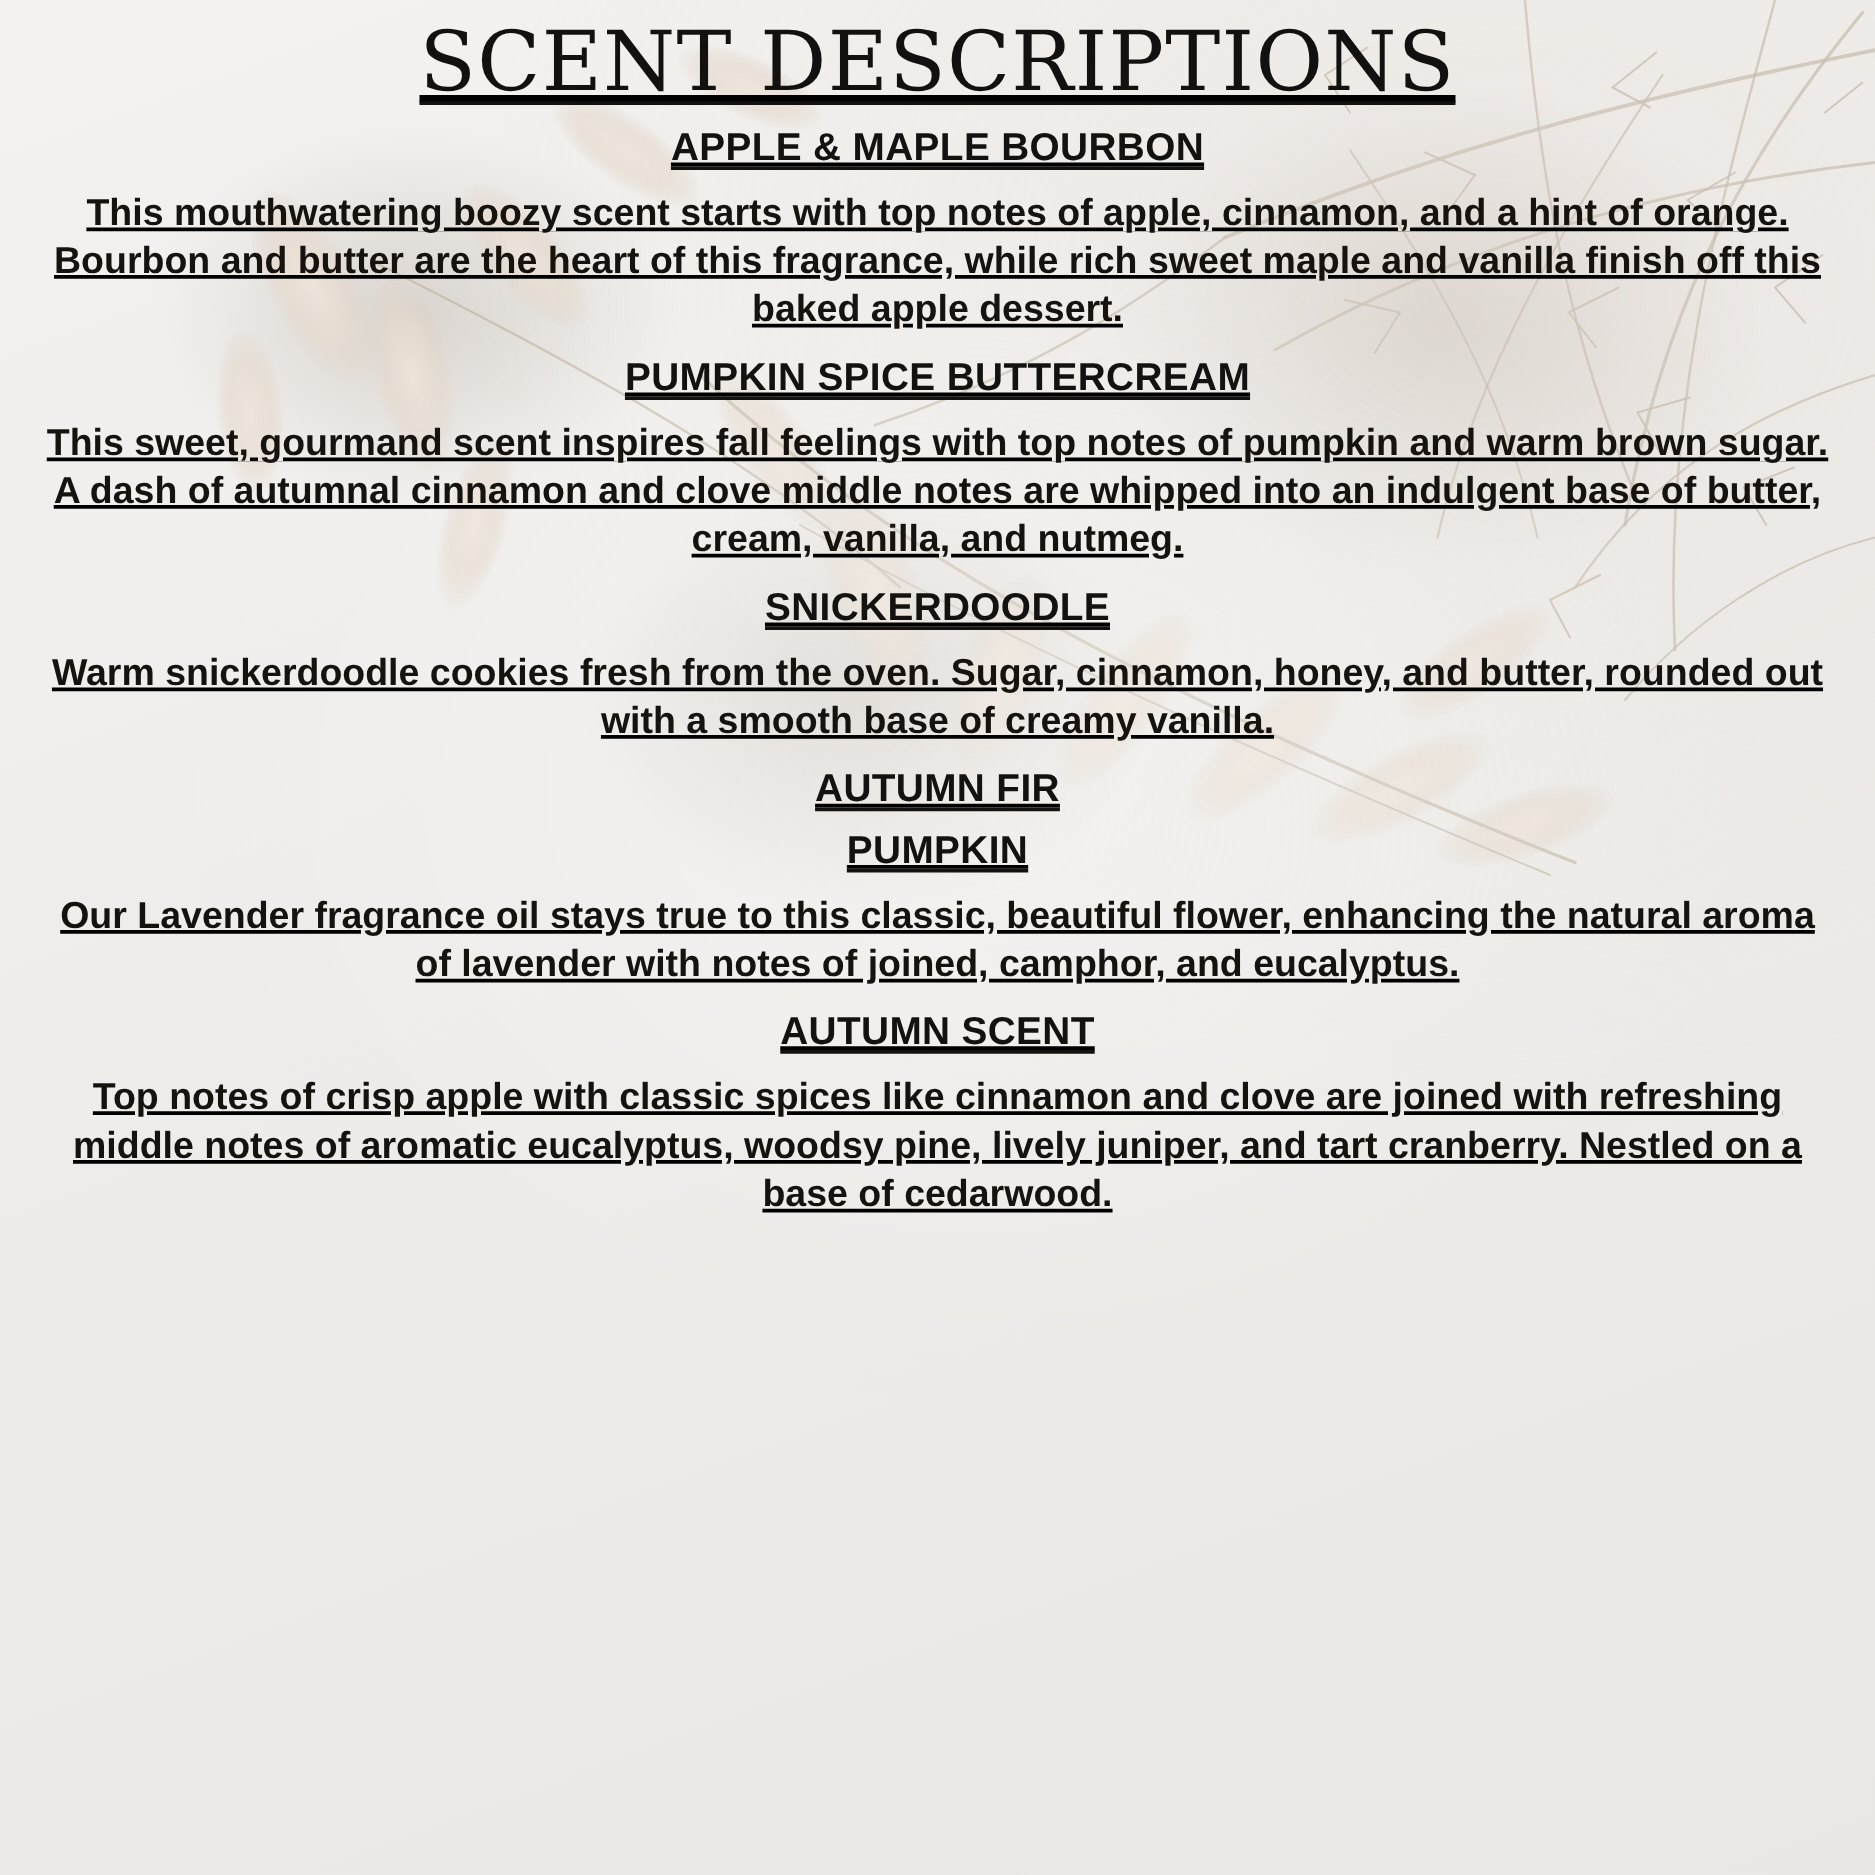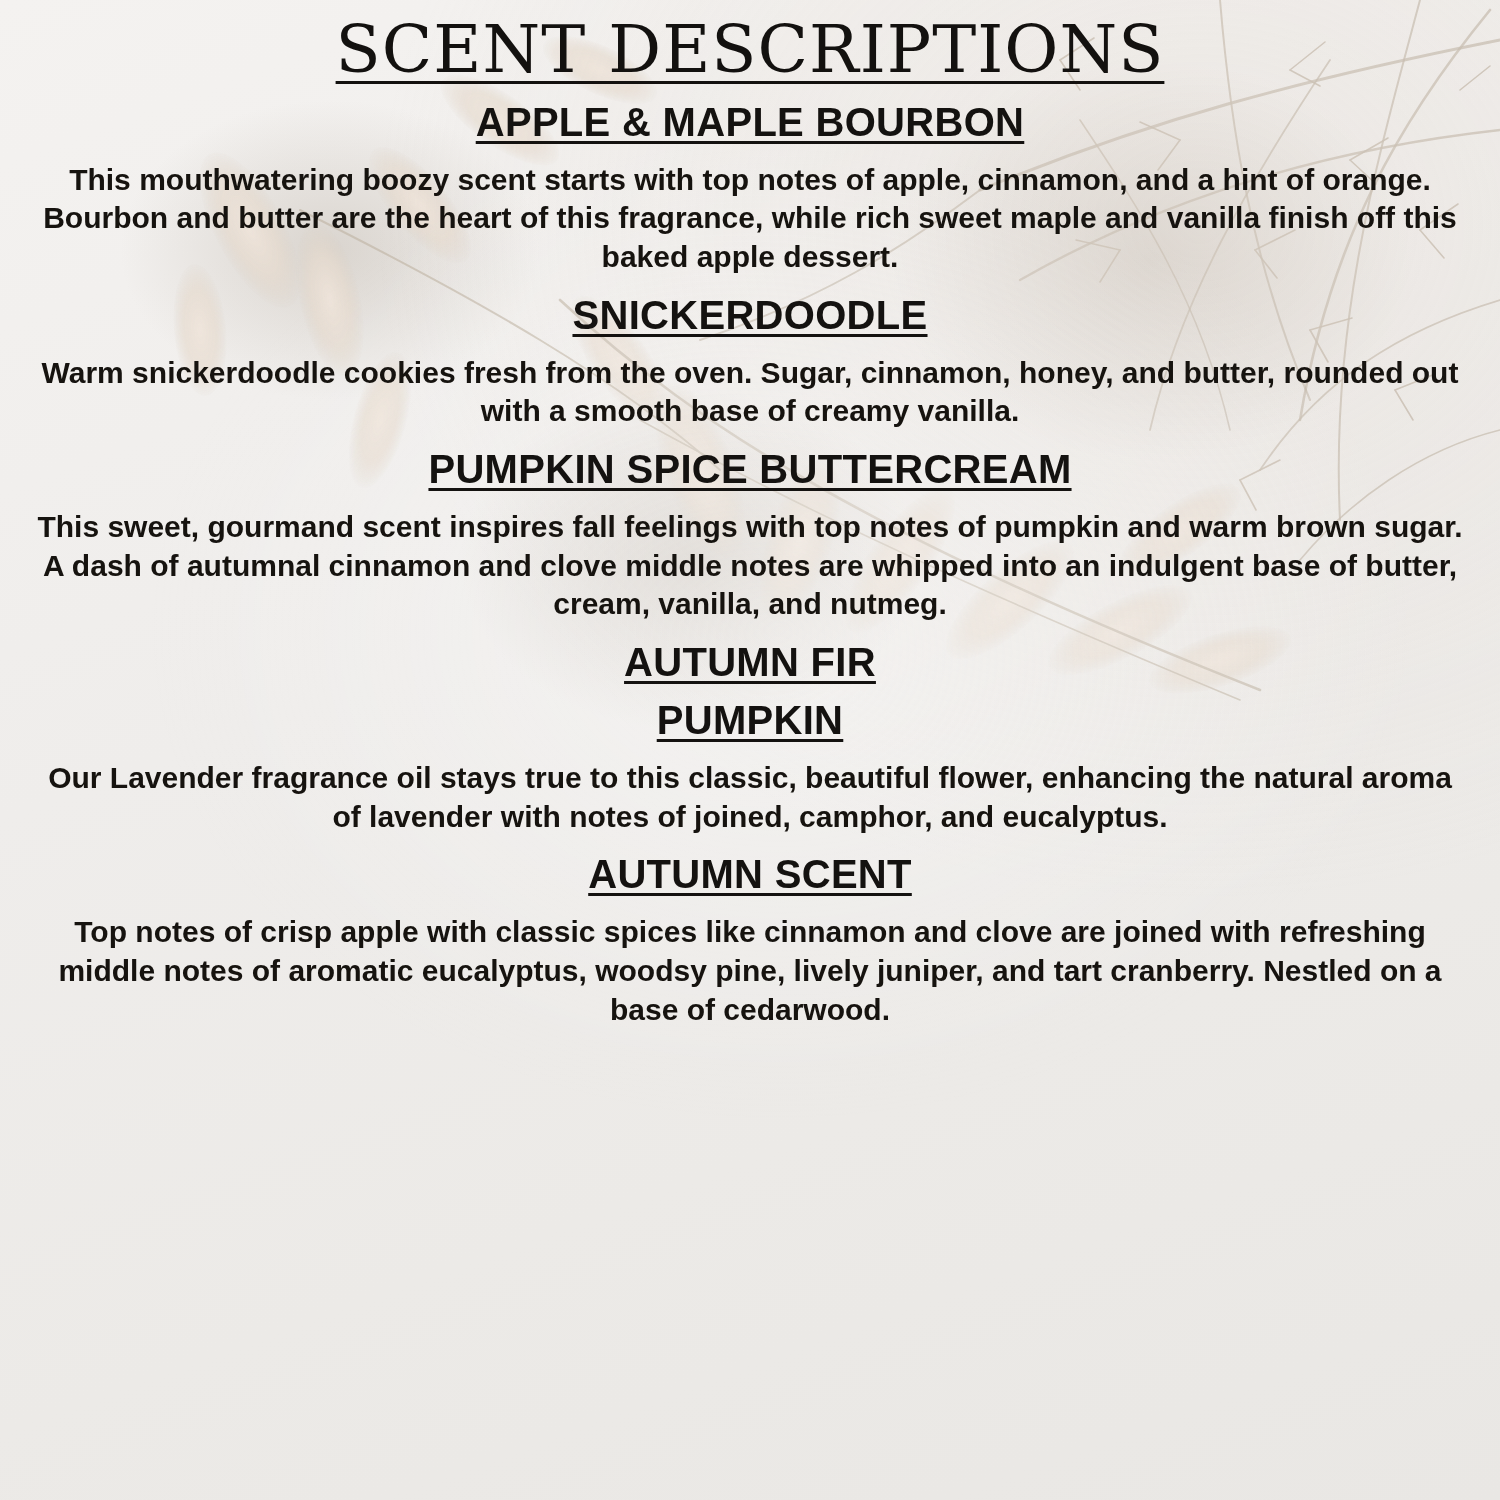--- a/index.html
+++ b/index.html
@@ -13,20 +13,21 @@
     background: #f2f0ee;
     overflow: hidden;
   }
 
   #page {
     position: relative;
     width: 1500px;
     height: 1500px;
     background: linear-gradient(160deg, #f4f2f0 0%, #efedeb 40%, #eceae7 70%, #e9e7e4 100%);
     overflow: hidden;
+    text-decoration: underline;
   }
 
   
   #bg-art {
     position: absolute;
     inset: 0;
     pointer-events: none;
   }
   #bg-art svg {
     position: absolute;
@@ -67,21 +68,21 @@
     text-decoration-thickness: 3px;
     color: #13110f;
   }
 
   .scent {
     margin-bottom: 7px;
   }
 
   .scent-name {
     font-weight: bold;
-    font-size: 40px;
+    font-size: 31px;
     letter-spacing: 0.3px;
     margin: 13px 0 4px 0;
     text-decoration: underline;
     text-underline-offset: 5px;
     text-decoration-thickness: 2.5px;
     color: #141210;
   }
 
   .scent-desc {
     font-weight: bold;
@@ -221,27 +222,27 @@
   <div id="content">
 
     <h1 id="doc-title">SCENT DESCRIPTIONS</h1>
 
     <section class="scent">
       <h2 class="scent-name">APPLE &amp; MAPLE BOURBON</h2>
       <p class="scent-desc">This mouthwatering boozy scent starts with top notes of apple, cinnamon, and a hint of orange. Bourbon and butter are the heart of this fragrance, while rich sweet maple and vanilla finish off this baked apple dessert.</p>
     </section>
 
     <section class="scent">
+      <h2 class="scent-name">PUMPKIN SPICE BUTTERCREAM</h2>
+      <p class="scent-desc">This sweet, gourmand scent inspires fall feelings with top notes of pumpkin and warm brown sugar. A dash of autumnal cinnamon and clove middle notes are whipped into an indulgent base of butter, cream, vanilla, and nutmeg.</p>
+    </section>
+
+    <section class="scent">
       <h2 class="scent-name">SNICKERDOODLE</h2>
       <p class="scent-desc">Warm snickerdoodle cookies fresh from the oven. Sugar, cinnamon, honey, and butter, rounded out with a smooth base of creamy vanilla.</p>
-    </section>
-
-    <section class="scent">
-      <h2 class="scent-name">PUMPKIN SPICE BUTTERCREAM</h2>
-      <p class="scent-desc">This sweet, gourmand scent inspires fall feelings with top notes of pumpkin and warm brown sugar. A dash of autumnal cinnamon and clove middle notes are whipped into an indulgent base of butter, cream, vanilla, and nutmeg.</p>
     </section>
 
     <section class="scent tight">
       <h2 class="scent-name">AUTUMN FIR</h2>
     </section>
 
 
     <section class="scent">
       <h2 class="scent-name">PUMPKIN</h2>
       <p class="scent-desc">Our Lavender fragrance oil stays true to this classic, beautiful flower, enhancing the natural aroma of lavender with notes of joined, camphor, and eucalyptus.</p>

